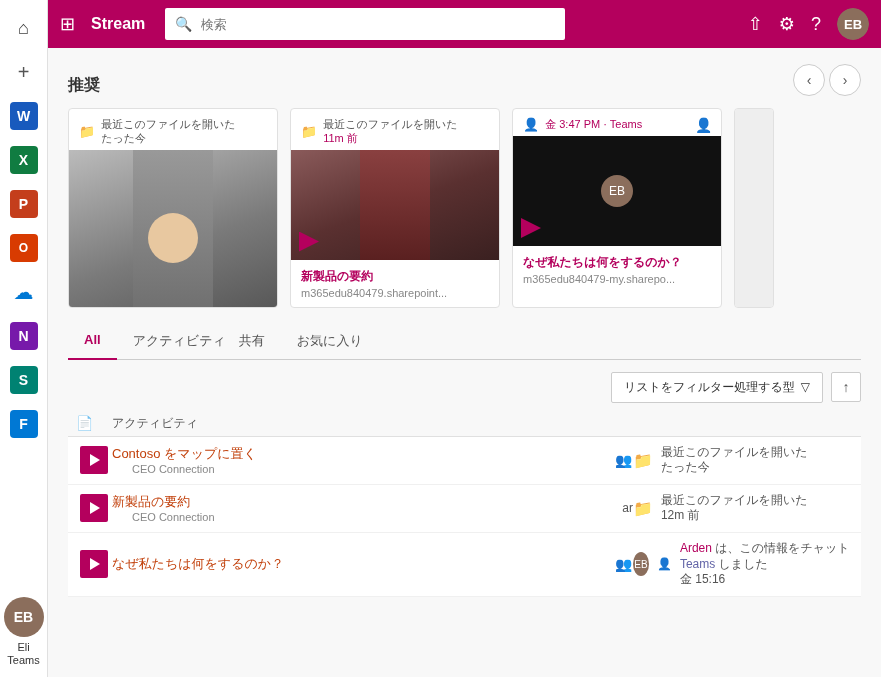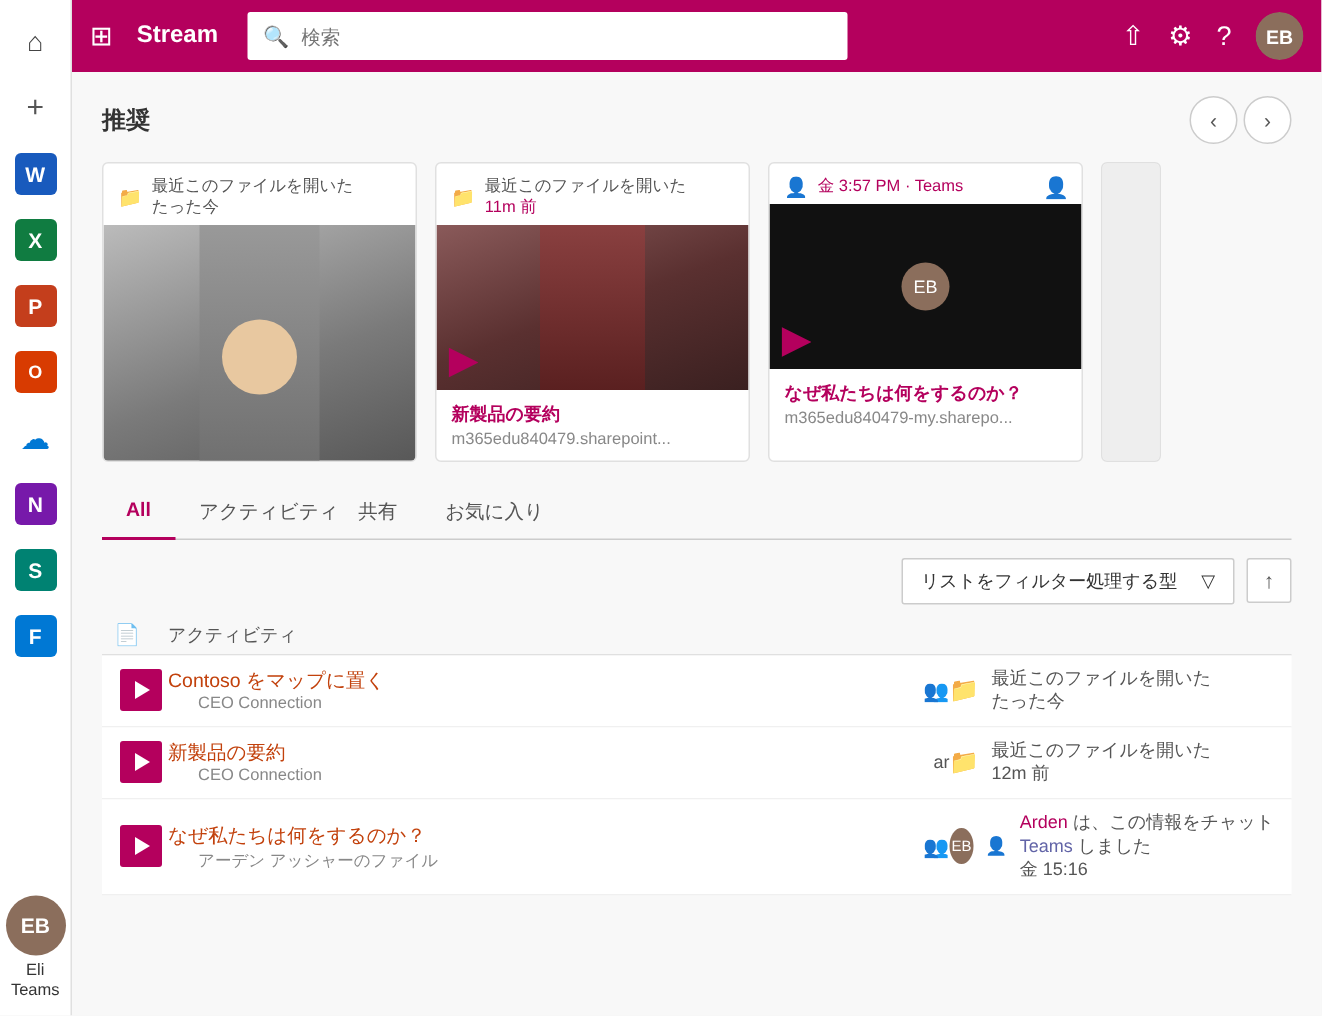--- a/index.html
+++ b/index.html
@@ -133,21 +133,21 @@
       background: #f8f8f8;
       padding: 0 0 20px 0;
     }
 
     
     .section {
       padding: 16px 20px 0 20px;
     }
     .section-header {
       display: flex;
-      align-items: center;
+      align-items: flex-end;
       justify-content: space-between;
       margin-bottom: 12px;
     }
     .section-title {
       font-size: 16px;
       font-weight: 600;
       color: #333;
     }
     .nav-arrows {
       display: flex;
@@ -248,21 +248,21 @@
     .filter-row {
       display: flex;
       justify-content: flex-end;
       align-items: center;
       gap: 8px;
       margin-bottom: 8px;
     }
     .filter-btn {
       display: flex;
       align-items: center;
-      gap: 16px;
+      gap: 6px;
       padding: 6px 12px;
       background: #fff;
       border: 1px solid #ccc;
       border-radius: 2px;
       font-size: 12px;
       cursor: pointer;
       color: #333;
     }
     .sort-btn {
       width: 30px; height: 30px;
@@ -469,21 +469,21 @@
           <div class="card-body">
             <div class="card-title">新製品の要約</div>
             <div class="card-url">m365edu840479.sharepoint...</div>
           </div>
         </div>
 
         <div class="video-card" style="position:relative;">
           <div class="card-header">
             <span class="card-header-icon" style="color:#b4005d;">👤</span>
             <div class="card-header-text">
-              <div style="color:#b4005d;">金 3:57 PM · Teams</div>
+              <div style="color:#b4005d;">金 3:47 PM · Teams</div>
             </div>
             <span style="position:absolute;top:8px;right:8px;color:#b4005d;font-size:14px;">👤</span>
           </div>
           <div class="card-thumbnail card3-thumb" style="background:#111; height:110px; position:relative; display:flex; align-items:center; justify-content:center;">
             <div class="card3-circle">EB</div>
             <div class="play-icon-overlay"></div>
           </div>
           <div class="card-body">
             <div class="card-title">なぜ私たちは何をするのか？</div>
             <div class="card-url">m365edu840479-my.sharepo...</div>
@@ -566,21 +566,20 @@
       </div>
 
       <div class="file-row">
         <div class="file-thumb">
           <div class="play-thumb">
             <div class="play-thumb-icon"></div>
           </div>
         </div>
         <div class="file-info">
           <div class="file-name">なぜ私たちは何をするのか？</div>
-          <div class="file-sub">アーデン アッシャーのファイル</div>
         </div>
         <div class="file-badges">
           <span class="badge-people">👥</span>
         </div>
         <div class="file-activity">
           <div class="small-avatar">EB</div>
           <span style="color:#888;font-size:12px;">👤</span>
           <div class="row3-text">
             <div><span style="color:#b4005d;">Arden</span> は、この情報をチャット <span class="teams-link">Teams</span> しました</div>
             <div>金 15:16</div>

